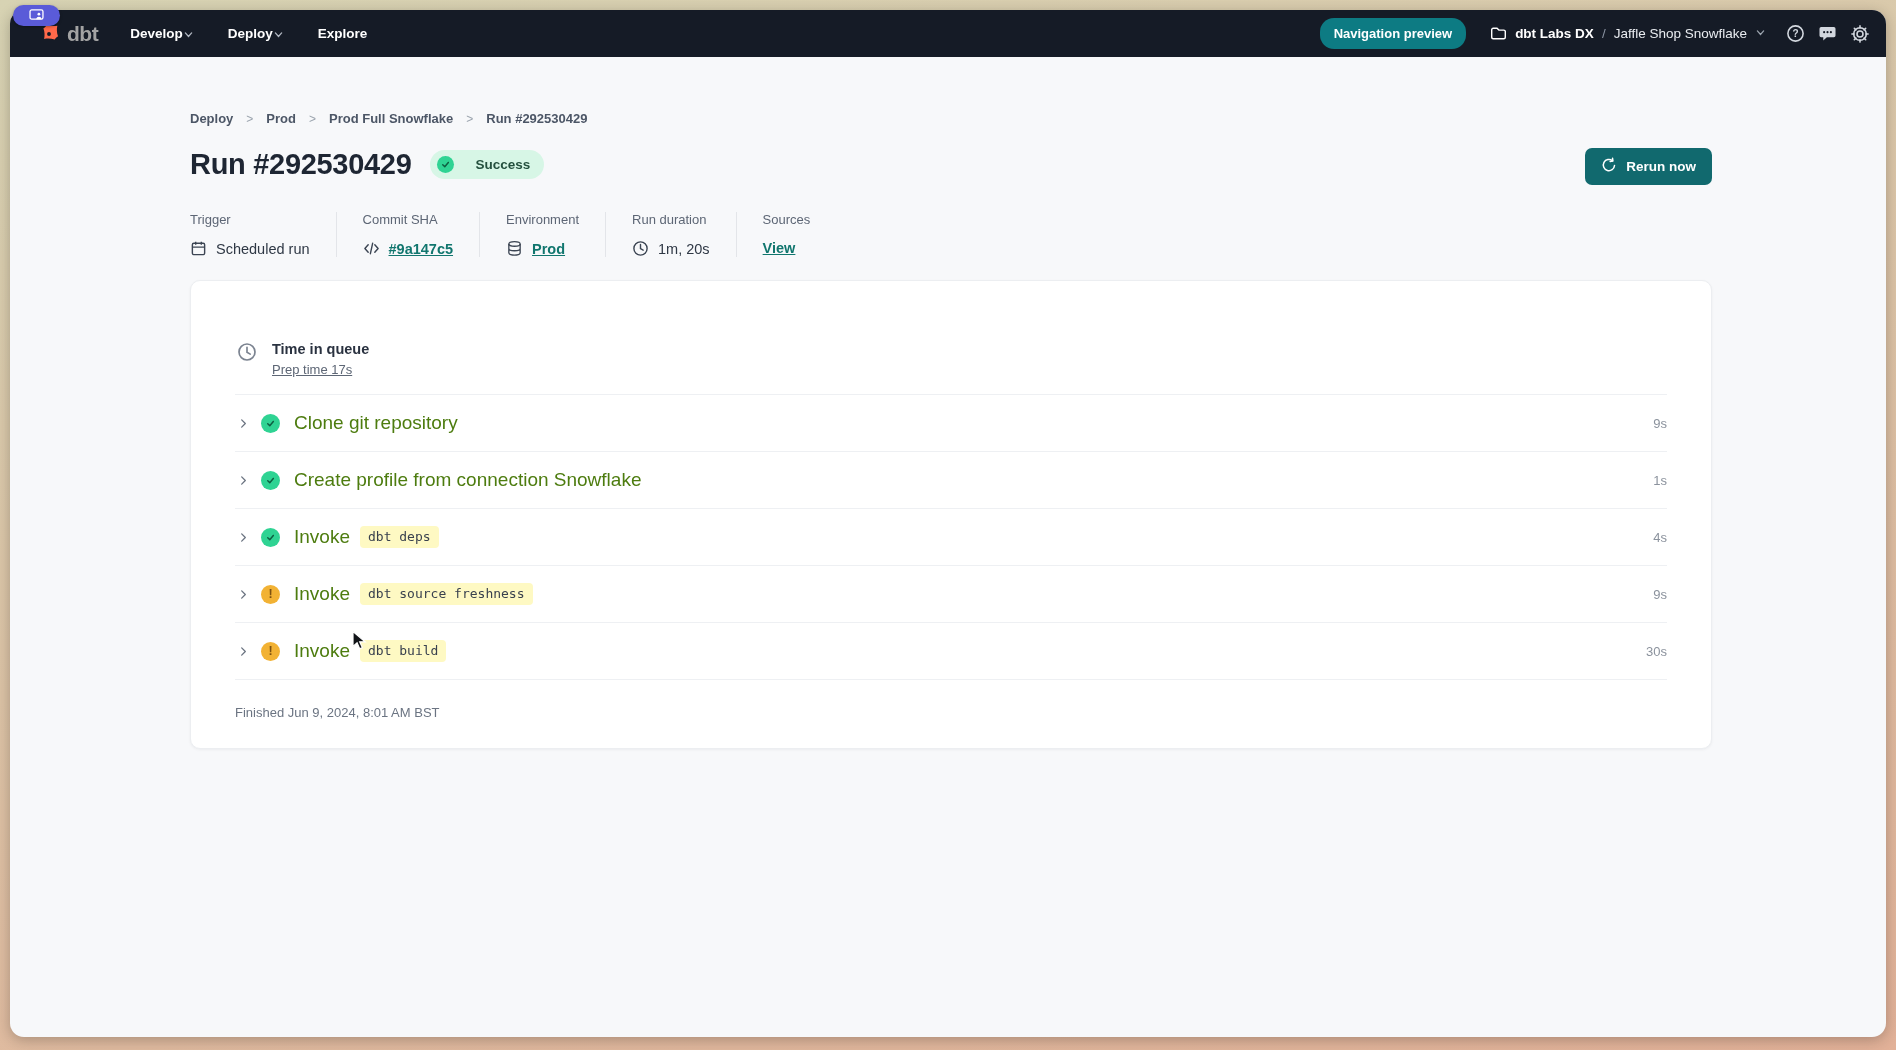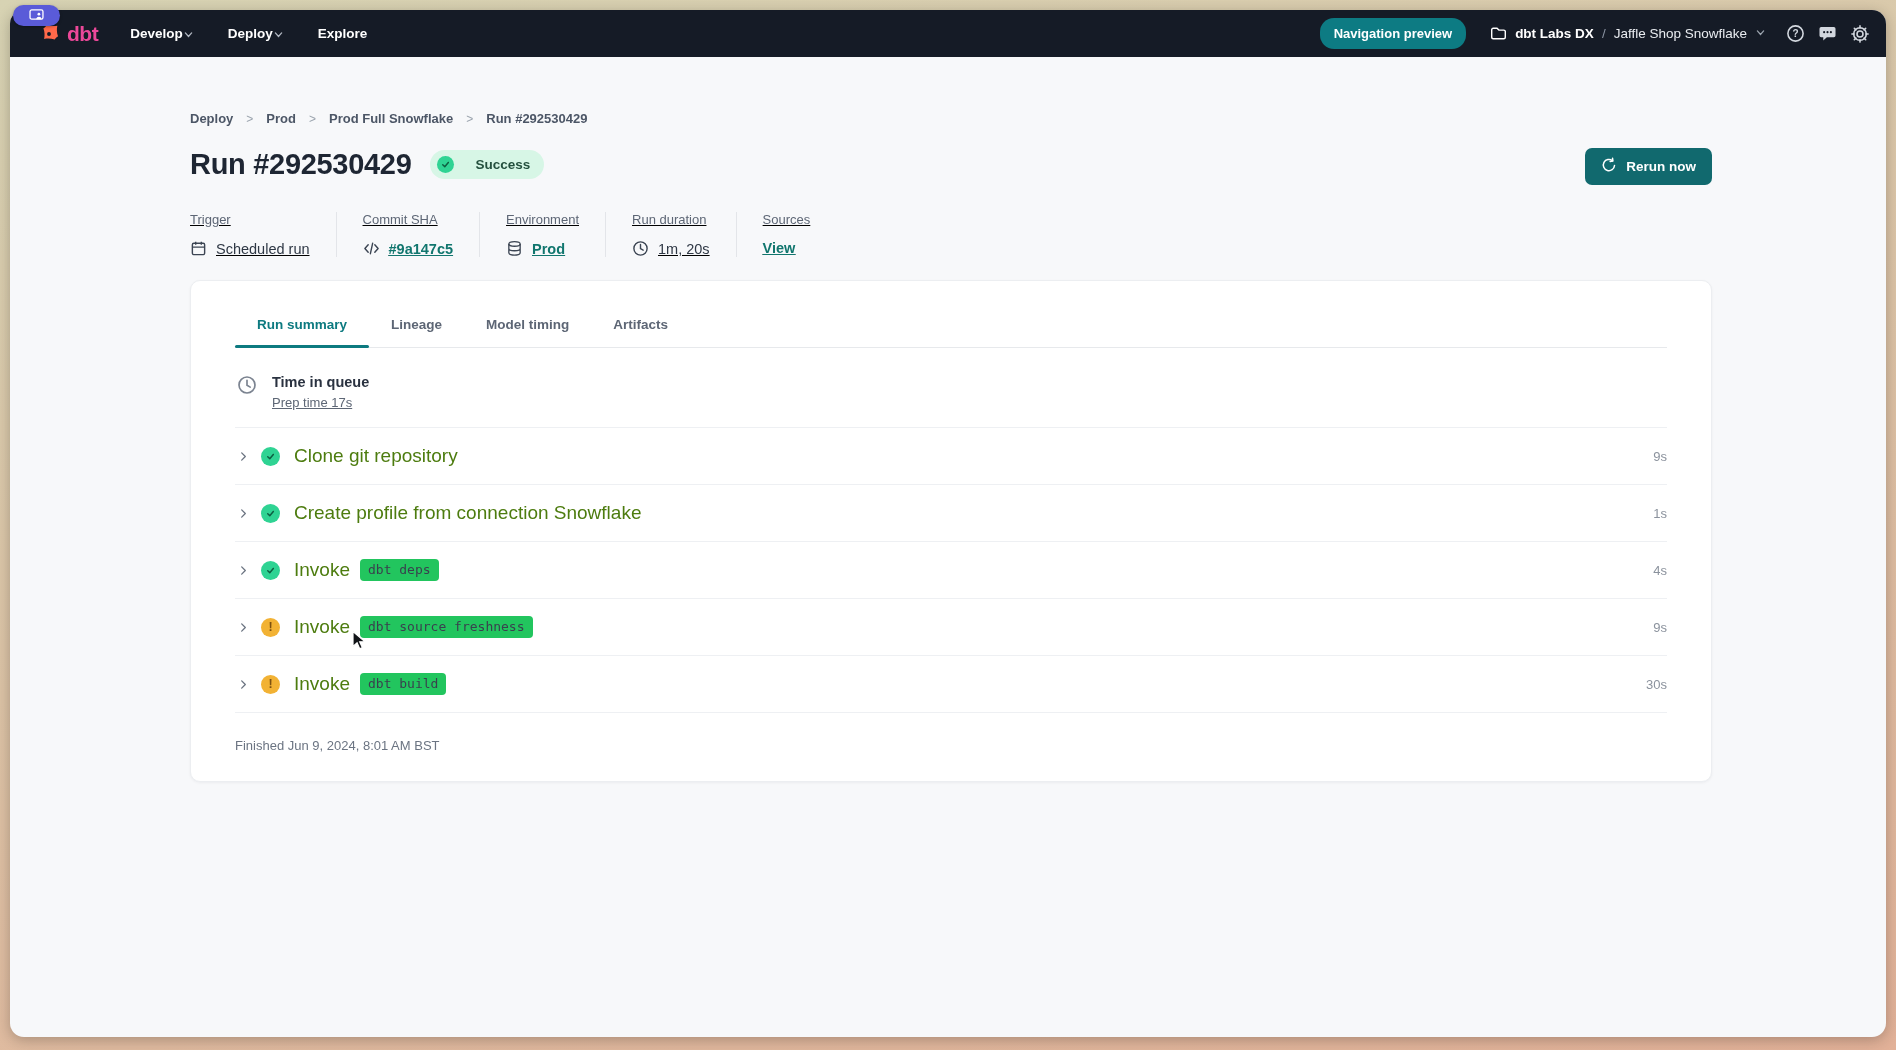--- a/index.html
+++ b/index.html
@@ -11,21 +11,21 @@
   }
   .frame { position:absolute; inset:0; padding:10px 10px 13px; }
   .window {
     width:100%; height:100%; background:#f7f8fa; border-radius:14px; overflow:hidden;
     box-shadow:0 3px 14px rgba(30,25,20,.28); display:flex; flex-direction:column;
   }
   
   .topbar { flex:0 0 47px; background:#151b26; display:flex; align-items:center; padding:0 16px 0 26px; }
   .logo { display:flex; align-items:center; gap:5px; margin-right:32px; }
   .logo svg { display:block; }
-  .logo-text { color:#ec4899; font-weight:700; font-size:21px; letter-spacing:-.5px; }
+  .logo-text { color:#a3a3a3; font-weight:700; font-size:21px; letter-spacing:-.5px; }
   #topbar-nav { display:flex; align-items:center; }
   .nav-item { color:#fff; font-weight:700; font-size:13.5px; display:flex; align-items:center; margin-right:34px; cursor:pointer; }
   .nav-item .chev svg { display:block; margin-top:2px; }
   .topbar-spacer { flex:1; }
   .preview-btn { background:#0d7b83; color:#fff; font-weight:700; font-size:13px; padding:8px 14px; border-radius:14px; border:none; font-family:inherit; cursor:pointer; }
   .account { display:flex; align-items:center; gap:8px; margin-left:24px; font-size:13.5px; color:#fff; cursor:pointer; }
   .account .acct-name { font-weight:700; }
   .account .acct-sep { color:#8a93a2; }
   .account .proj-name { font-weight:400; color:#e9ecf0; }
   .topbar-icons { display:flex; align-items:center; gap:13px; margin-left:20px; color:#d2d7de; }
@@ -37,21 +37,21 @@
   .crumb-sep { color:#9aa3ad; font-weight:400; font-size:12px; }
   .header-row { display:flex; align-items:flex-start; justify-content:space-between; margin-top:22px; }
   .title-wrap { display:flex; align-items:center; gap:18px; }
   h1 { font-size:29px; color:#1e2633; margin:0; font-weight:700; letter-spacing:-.3px; }
   .status-badge { background:#d7f6e6; border-radius:16px; height:29px; display:flex; align-items:center; gap:22px; padding:0 14px 0 7px; }
   .status-dot { width:17px; height:17px; border-radius:50%; background:#2fd393; display:flex; align-items:center; justify-content:center; }
   .status-label { color:#24503e; font-weight:700; font-size:13.5px; }
   .rerun-btn { background:#11696e; color:#fff; border:none; border-radius:7px; height:37px; padding:0 16px; font-weight:700; font-size:13.5px; display:flex; align-items:center; gap:9px; font-family:inherit; cursor:pointer; }
   .triggered { margin-top:13px; color:#6b7482; font-size:13px; }
   
-  .metadata-row { margin-top:27px; display:flex;text-decoration:underline; }
+  .metadata-row { margin-top:27px; display:flex; }
   .meta-col { padding:0 26px; border-left:1px solid #e3e5e9; }
   .meta-col:first-child { padding-left:0; border-left:none; }
   .meta-label { font-size:13px; color:#5d6675; }
   .meta-value { margin-top:13px; display:flex; align-items:center; gap:9px; font-size:14.5px; color:#2f3845; }
   .meta-icon { display:flex; align-items:center; color:#3c4553; }
   .teal-link { color:#11766e; text-decoration:underline; font-weight:600; cursor:pointer; }
   
   .card { margin-top:23px; background:#fff; border-radius:10px; border:1px solid #eceef1;
           box-shadow:0 1px 3px rgba(20,27,38,.05); padding:34px 44px 28px; }
   .tabs { display:flex; border-bottom:1px solid #e7e9ec; }
@@ -62,21 +62,21 @@
   .queue-icon { color:#7b8390; display:flex; margin-top:1px; }
   .queue-title { font-size:14.5px; font-weight:700; color:#2a3240; }
   .queue-link { margin-top:5px; font-size:13px; color:#5d6675; text-decoration:underline; cursor:pointer; display:inline-block; }
   .step-row { display:flex; align-items:center; height:57px; border-bottom:1px solid #eef0f3; cursor:pointer; }
   .step-chev { color:#6a7380; display:flex; width:24px; margin-left:2px; }
   .status-circle { width:19px; height:19px; border-radius:50%; display:flex; align-items:center; justify-content:center; margin-right:14px; flex:0 0 19px; }
   .status-circle.success { background:#2fd393; }
   .status-circle.warning { background:#f2b234; }
   .bang { color:#7d5110; font-weight:700; font-size:12.5px; line-height:1; }
   .step-title { font-size:19px; font-weight:400; color:#4d7c0f; }
-  .code-pill { margin-left:10px; background:#22c55e; border-radius:4px; padding:3px 8px 4px;
+  .code-pill { margin-left:10px; background:#fef9c3; border-radius:4px; padding:3px 8px 4px;
                font-family:"DejaVu Sans Mono", monospace; font-size:13px; color:#39414e; }
   .step-duration { margin-left:auto; font-size:13px; color:#8b929d; }
   .card-footer { padding-top:25px; font-size:13px; color:#6b7482; }
   
   .purple-badge { position:absolute; top:5px; left:13px; width:47px; height:21px; background:#5a5bd8;
                   border-radius:11px; display:flex; align-items:center; justify-content:center; z-index:20;
                   box-shadow:0 1px 3px rgba(0,0,0,.3); }
   .cursor { position:absolute; left:350px; top:630px; z-index:30; pointer-events:none; }
 </style>
 </head>
@@ -250,26 +250,20 @@
           </div>
           <div class="meta-col">
             <div class="meta-label">Sources</div>
             <div class="meta-value">
               <span class="teal-link">View</span>
             </div>
           </div>
         </div>
 
       <div class="card">
-        <div class="tabs" id="tabs">
-            <div class="tab active">Run summary</div>
-            <div class="tab">Lineage</div>
-            <div class="tab">Model timing</div>
-            <div class="tab">Artifacts</div>
-          </div>
 
         <div class="queue-row">
           <span class="queue-icon">
             <svg width="20" height="20" viewBox="0 0 18 18">
                 <circle cx="9" cy="9" r="7.2" fill="none" stroke="#7b8390" stroke-width="1.5"></circle>
                 <path d="M9 4.8v4.4l2.9 1.7" fill="none" stroke="#7b8390" stroke-width="1.5" stroke-linecap="round"></path>
               </svg>
           </span>
           <div>
             <div class="queue-title">Time in queue</div>

